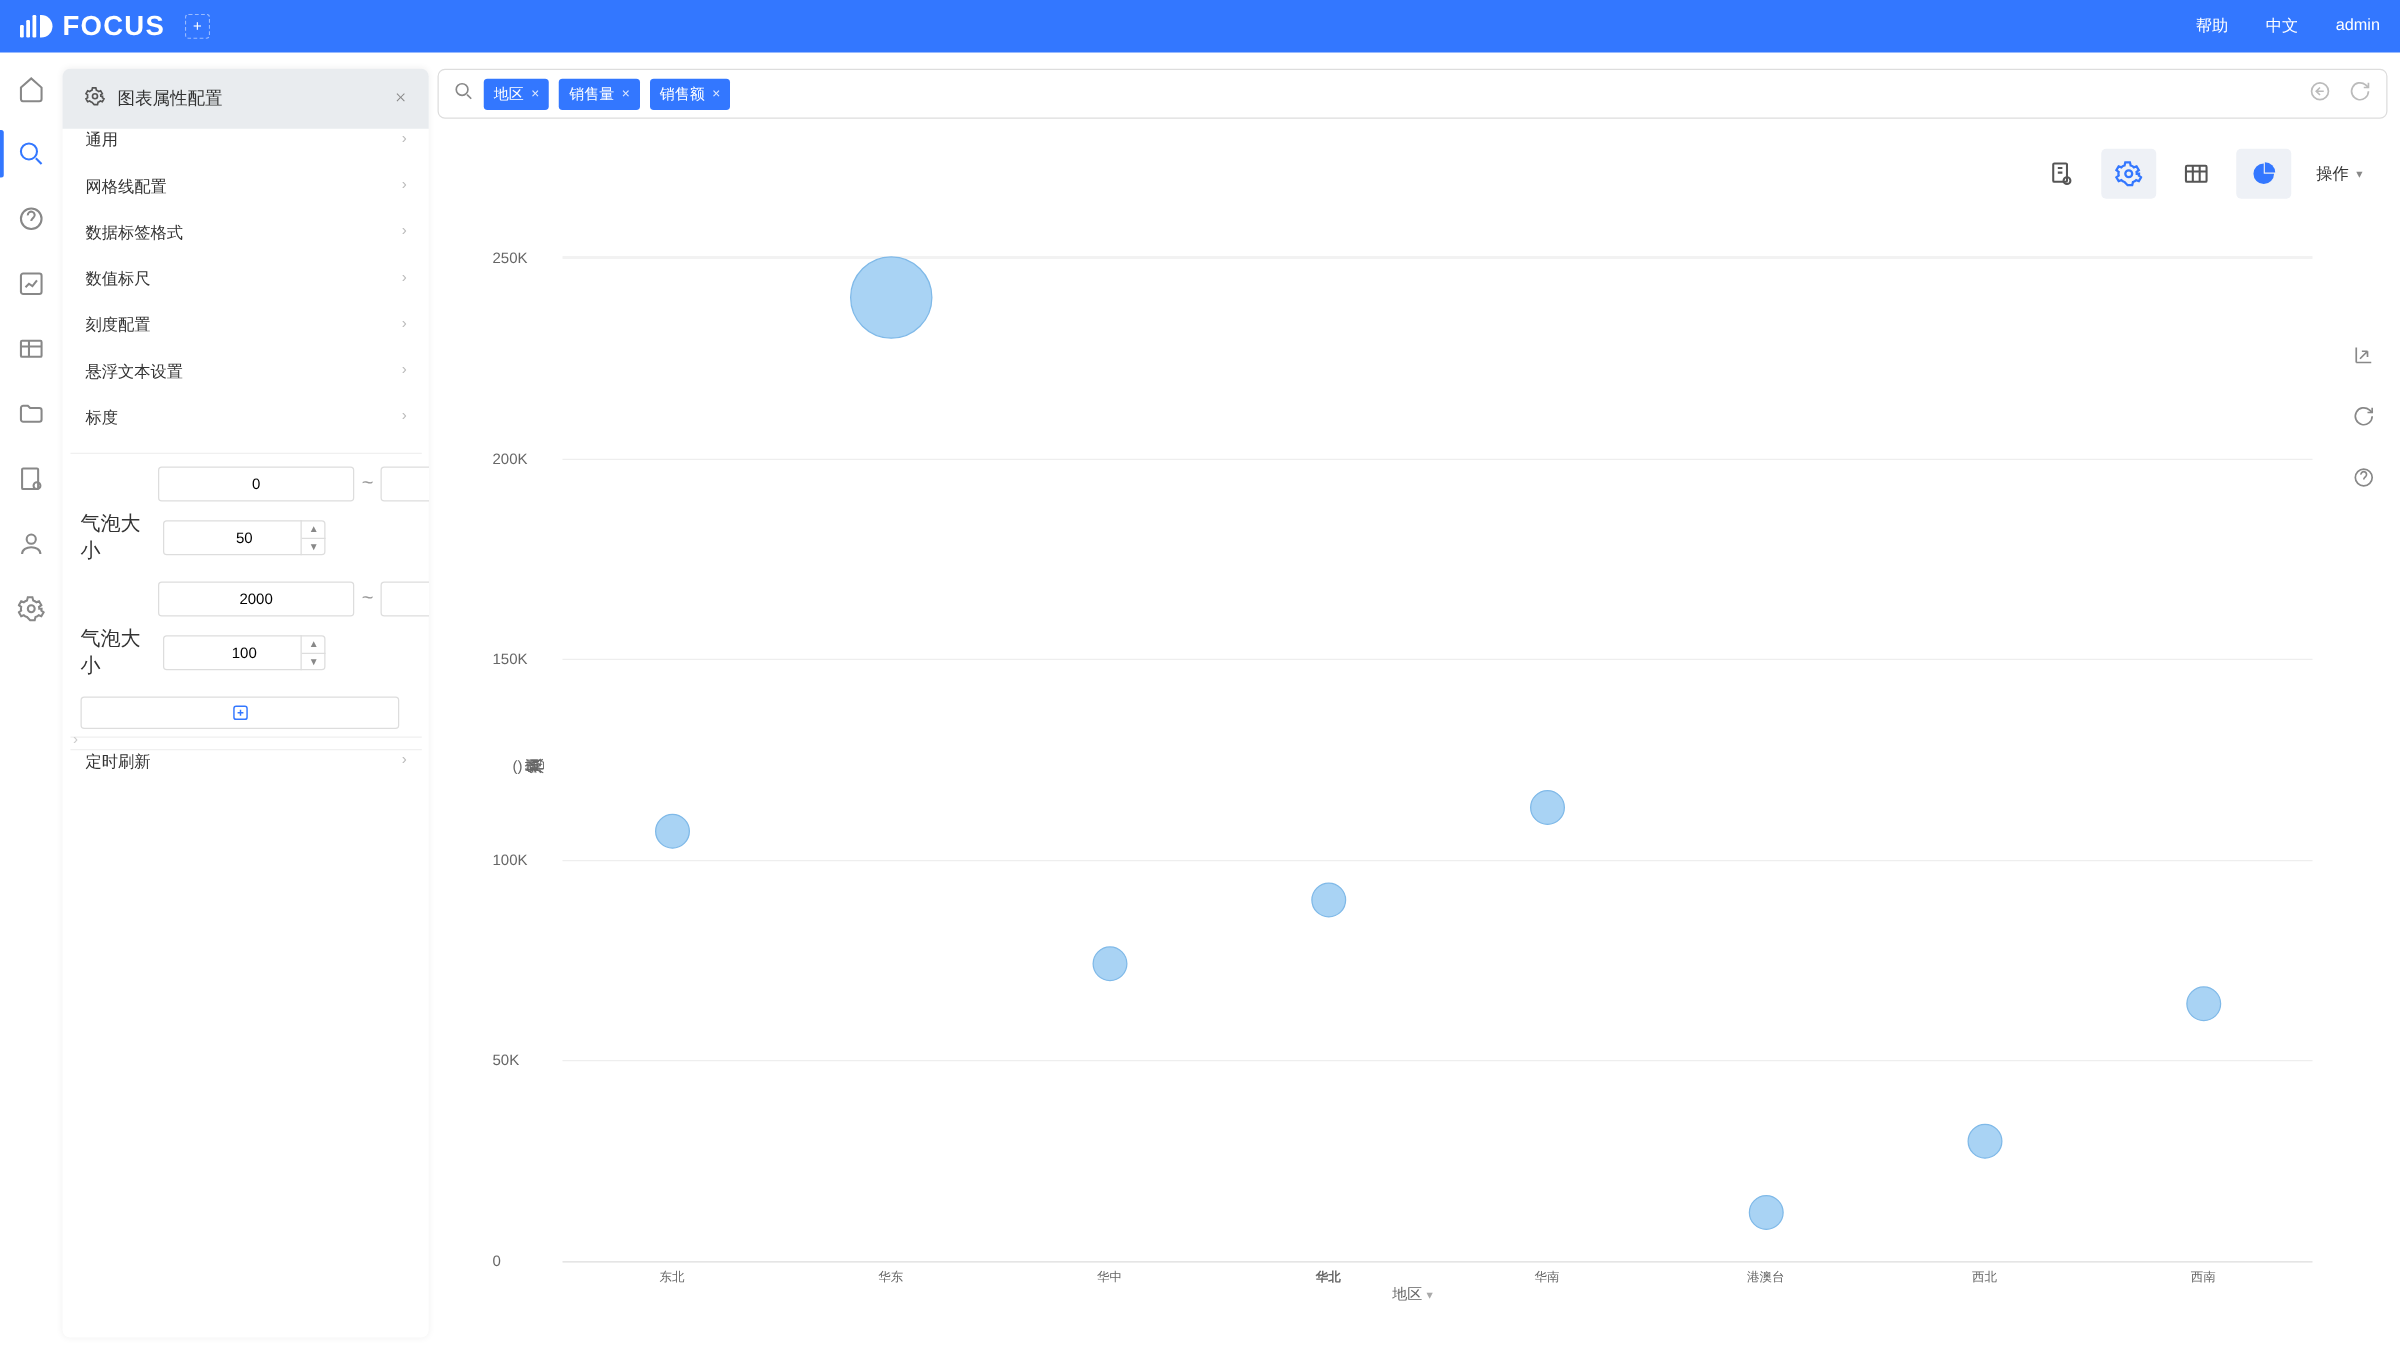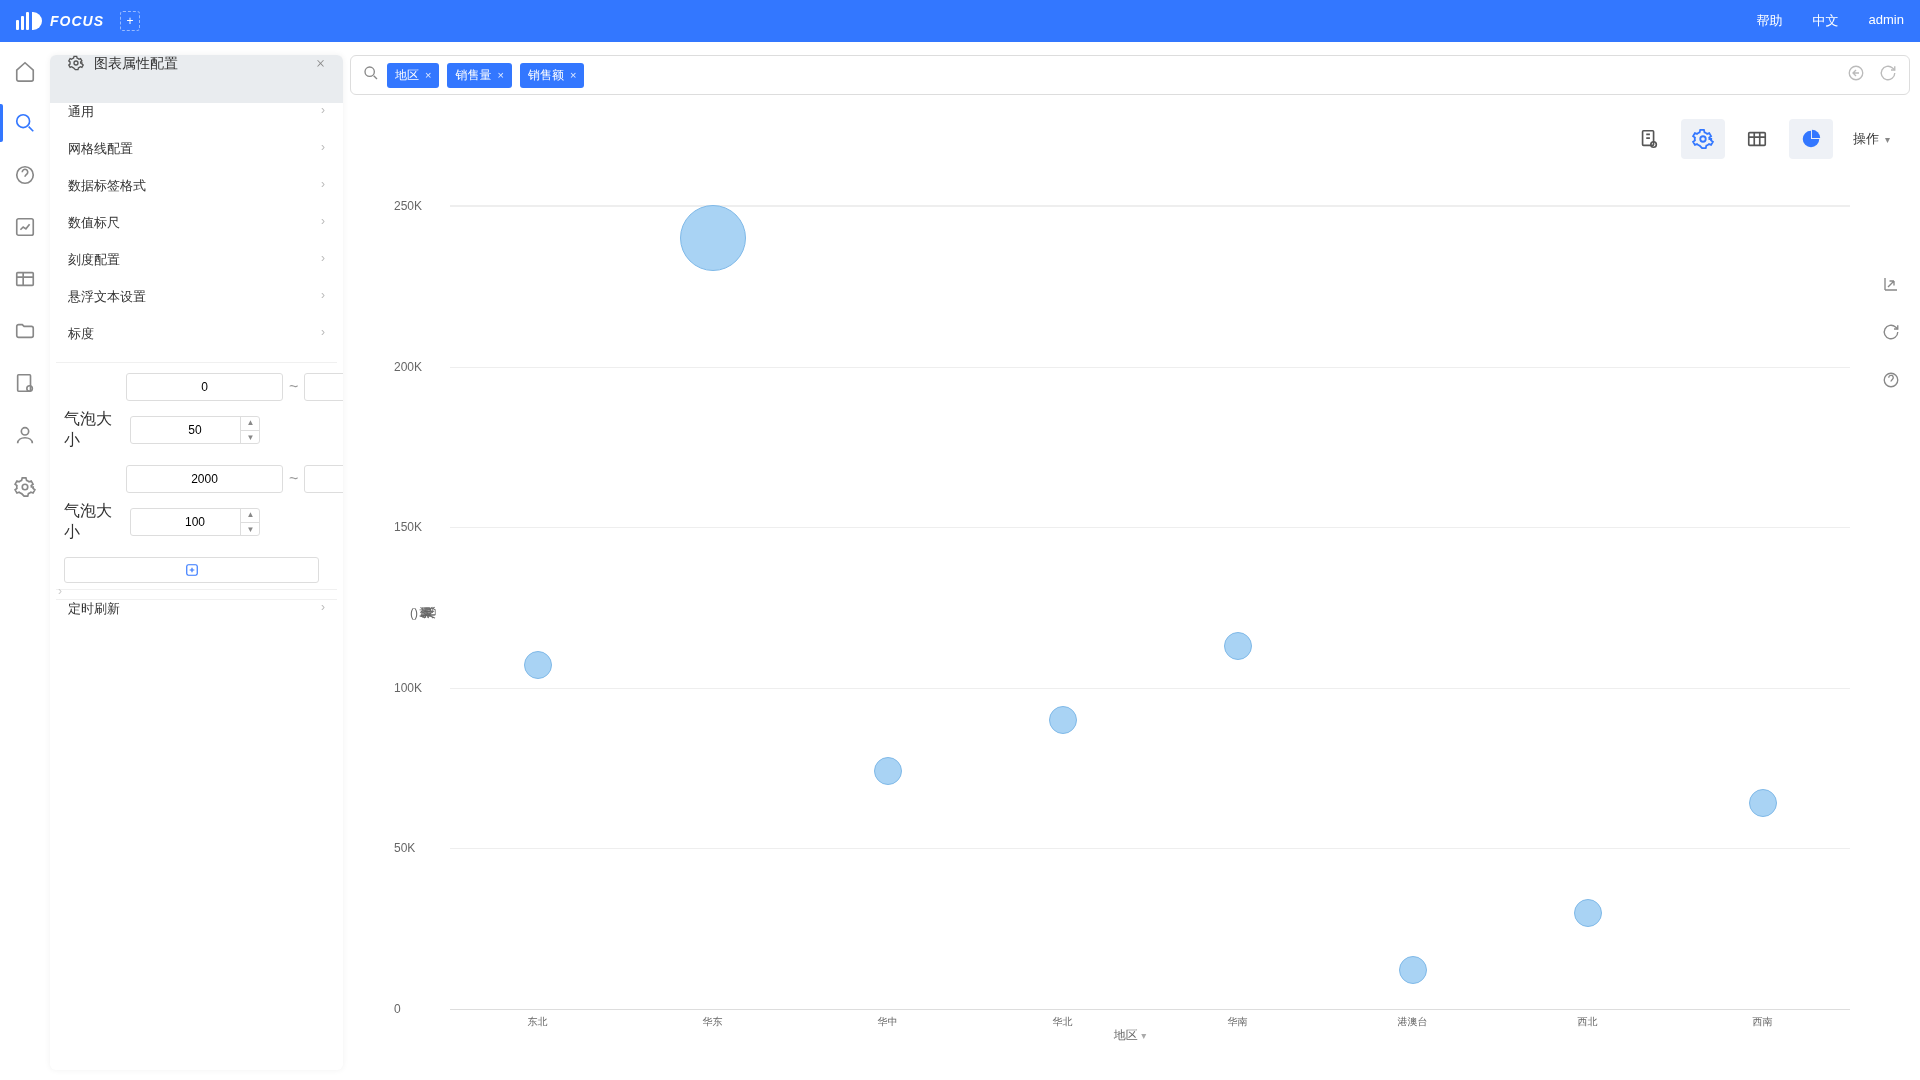--- a/index.html
+++ b/index.html
@@ -5,34 +5,34 @@
     * { box-sizing: border-box; margin: 0; padding: 0; }
     body { font-family: -apple-system, BlinkMacSystemFont, "Segoe UI", "PingFang SC", "Microsoft YaHei", sans-serif; background: #fff; width: 1920px; height: 1080px; overflow: hidden; }
     
     
     .header { height: 42px; background: #3377ff; display: flex; align-items: center; padding: 0 16px; color: white; }
     .logo-group { display: flex; align-items: center; gap: 8px; }
     .logo-bars { display: flex; align-items: flex-end; gap: 2px; height: 18px; }
     .logo-bars span { width: 3px; background: white; border-radius: 1px; }
     .logo-bars span:nth-child(1){height:10px;} .logo-bars span:nth-child(2){height:14px;} .logo-bars span:nth-child(3){height:18px;}
     .logo-half { width: 10px; height: 18px; background: white; border-radius: 0 9px 9px 0; margin-left:1px; }
-    .logo-text { font-weight: 600; font-size: 14px; letter-spacing: 1px; font-style: italic; }
+    .logo-text { font-weight: 600; font-size: 22px; letter-spacing: 1px; }
     .add-tab { margin-left: 16px; width: 20px; height: 20px; border: 1px dashed rgba(255,255,255,.5); border-radius: 3px; display:flex;align-items:center;justify-content:center; font-size:12px; }
     .header-right { margin-left: auto; display:flex; gap: 30px; font-size: 13px; }
     
     
     .left-rail { position:absolute; left:0; top:42px; bottom:0; width:50px; border-right:none; display:flex; flex-direction:column; align-items:center; padding-top:16px; gap:26px; }
     .rail-btn { width:26px; height:26px; display:flex; align-items:center; justify-content:center; color:#888; cursor:pointer; position:relative;}
     .rail-btn.active { color:#3377ff; }
     .rail-btn.active::before { content:""; position:absolute; left:-12px; top:-6px; width:3px; height:38px; background:#3377ff; border-radius:0 2px 2px 0;}
     .rail-btn svg { width:22px; height:22px; }
     
     
     .panel { position:absolute; left:50px; top:55px; width:293px; bottom:10px; background:#fff; border-radius:6px; box-shadow: 0 0 6px rgba(0,0,0,.06); display:flex; flex-direction:column;}
-    .panel-head { height:48px; display:flex; align-items:flex-start; padding:0 18px; background:#e9ecef; border-radius:6px 6px 0 0; gap:10px;font-family:Liberation Serif, serif; }
+    .panel-head { height:48px; display:flex; align-items:center; padding:0 18px; background:#e9ecef; border-radius:6px 6px 0 0; gap:10px;font-family:Liberation Serif, serif; }
     .panel-head .gear { color:#555; }
     .panel-title { font-size:14px; color:#333; }
     .panel-close { margin-left:auto; color:#888; font-size:16px; cursor:pointer; }
     .panel-body { flex:1; overflow:auto; }
     .acc-item { height:37px; display:flex; padding:0 18px; font-size:13px; color:#333; cursor:pointer; border-bottom: none;}
     .acc-item .chev { margin-left:auto; color:#bbb; font-size:12px; }
     .bubble-body { padding: 10px 18px 6px 70px; border-bottom:1px solid #f0f0f0; border-top:1px solid #f0f0f0; margin:0 6px;}
     .range-row { display:flex; align-items:center; gap:6px; margin-bottom:8px; }
     .range-input { flex:1; height:28px; border:1px solid #ddd; border-radius:3px; text-align:center; font-size:12px; }
     .range-sep { width:14px; text-align:center; color:#999; }
@@ -313,21 +313,21 @@
         <div class="hgrid" style="top: 20%;"></div>
         <div class="ytick" style="top: 20%;">200K</div>
         <div class="hgrid" style="top: 0%;"></div>
         <div class="ytick" style="top: 0%;">250K</div>
         <div class="xtick" style="left: 6.25%;">东北</div>
         <div class="bubble" style="width: 28px; height: 28px; left: 6.25%; bottom: 42.8%;"></div>
         <div class="xtick" style="left: 18.75%;">华东</div>
         <div class="bubble" style="width: 66px; height: 66px; left: 18.75%; bottom: 96%;"></div>
         <div class="xtick" style="left: 31.25%;">华中</div>
         <div class="bubble" style="width: 28px; height: 28px; left: 31.25%; bottom: 29.6%;"></div>
-        <div class="xtick" style="left: 43.75%;">华北</div>
+        <div class="xtick" style="left: 43.75%; font-weight: bold;">华北</div>
         <div class="bubble" style="width: 28px; height: 28px; left: 43.75%; bottom: 36%;"></div>
         <div class="xtick" style="left: 56.25%;">华南</div>
         <div class="bubble" style="width: 28px; height: 28px; left: 56.25%; bottom: 45.2%;"></div>
         <div class="xtick" style="left: 68.75%;">港澳台</div>
         <div class="bubble" style="width: 28px; height: 28px; left: 68.75%; bottom: 4.8%;"></div>
         <div class="xtick" style="left: 81.25%; font-family: Liberation Serif, serif;">西北</div>
         <div class="bubble" style="width: 28px; height: 28px; left: 81.25%; bottom: 12%;"></div>
         <div class="xtick" style="left: 93.75%;">西南</div>
         <div class="bubble" style="width: 28px; height: 28px; left: 93.75%; bottom: 25.6%;"></div>
       </div>

